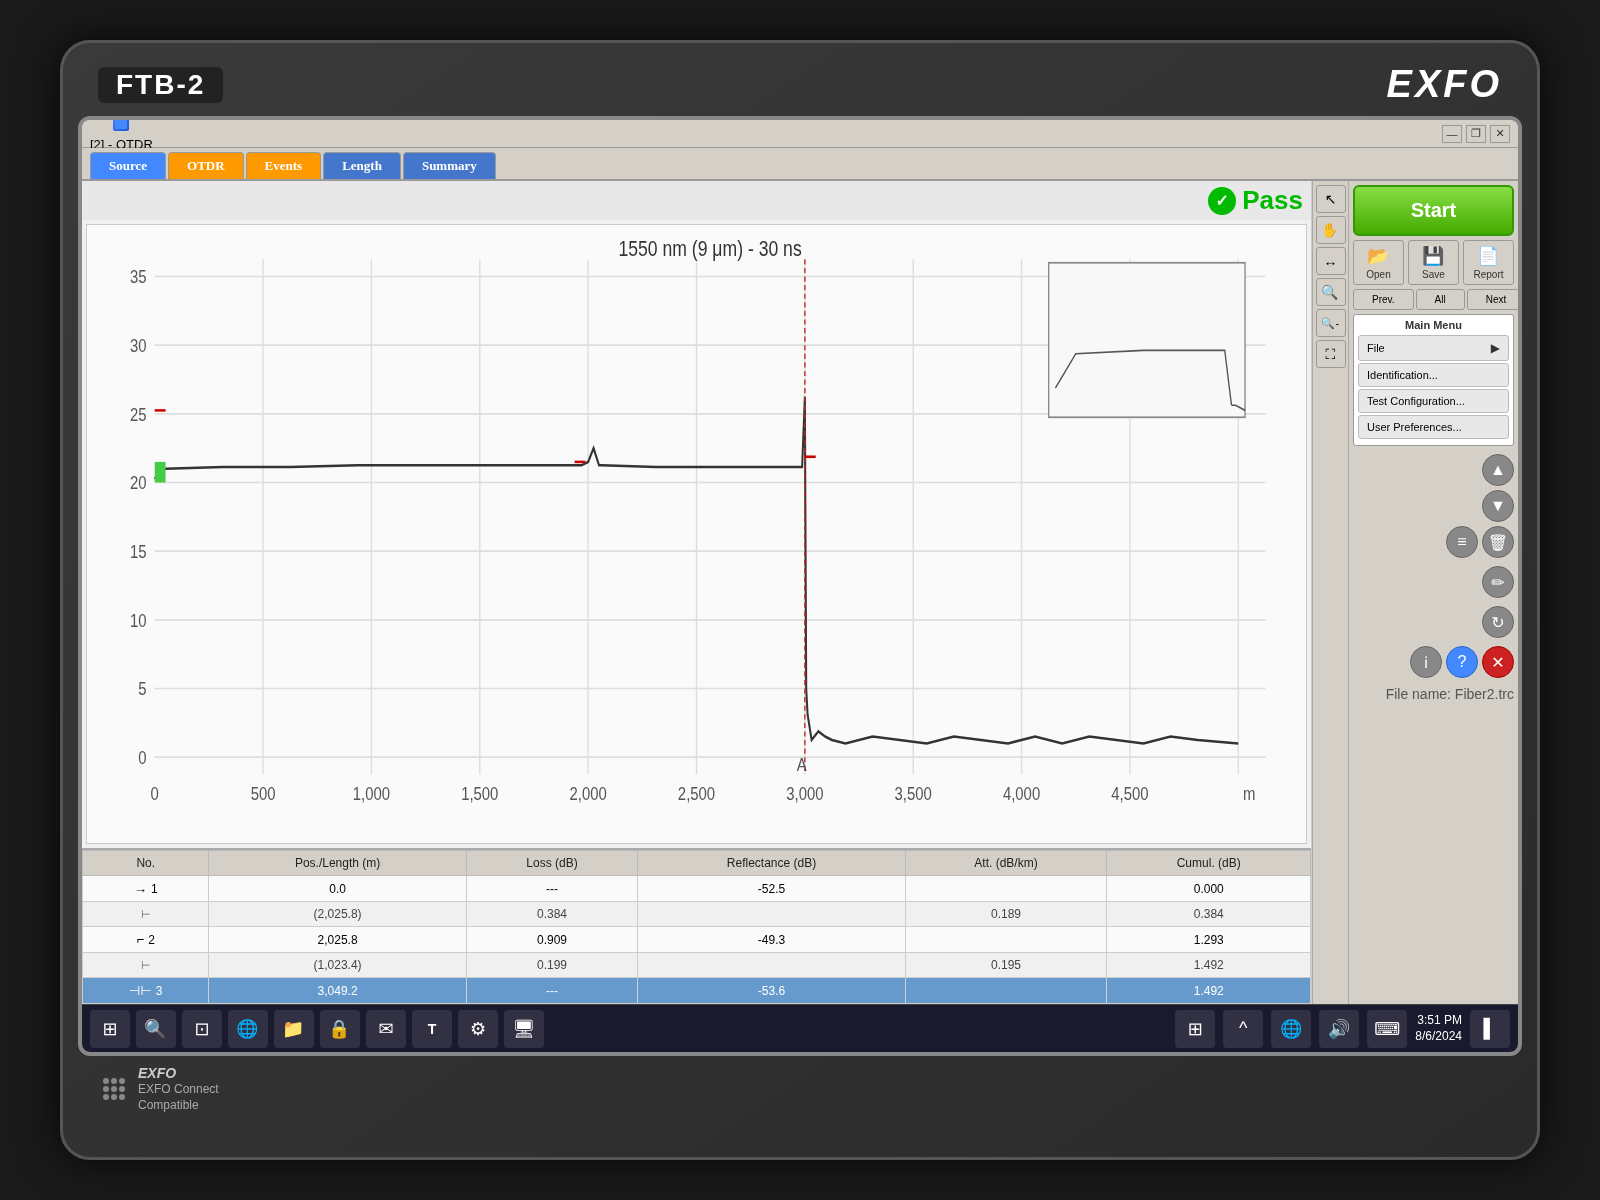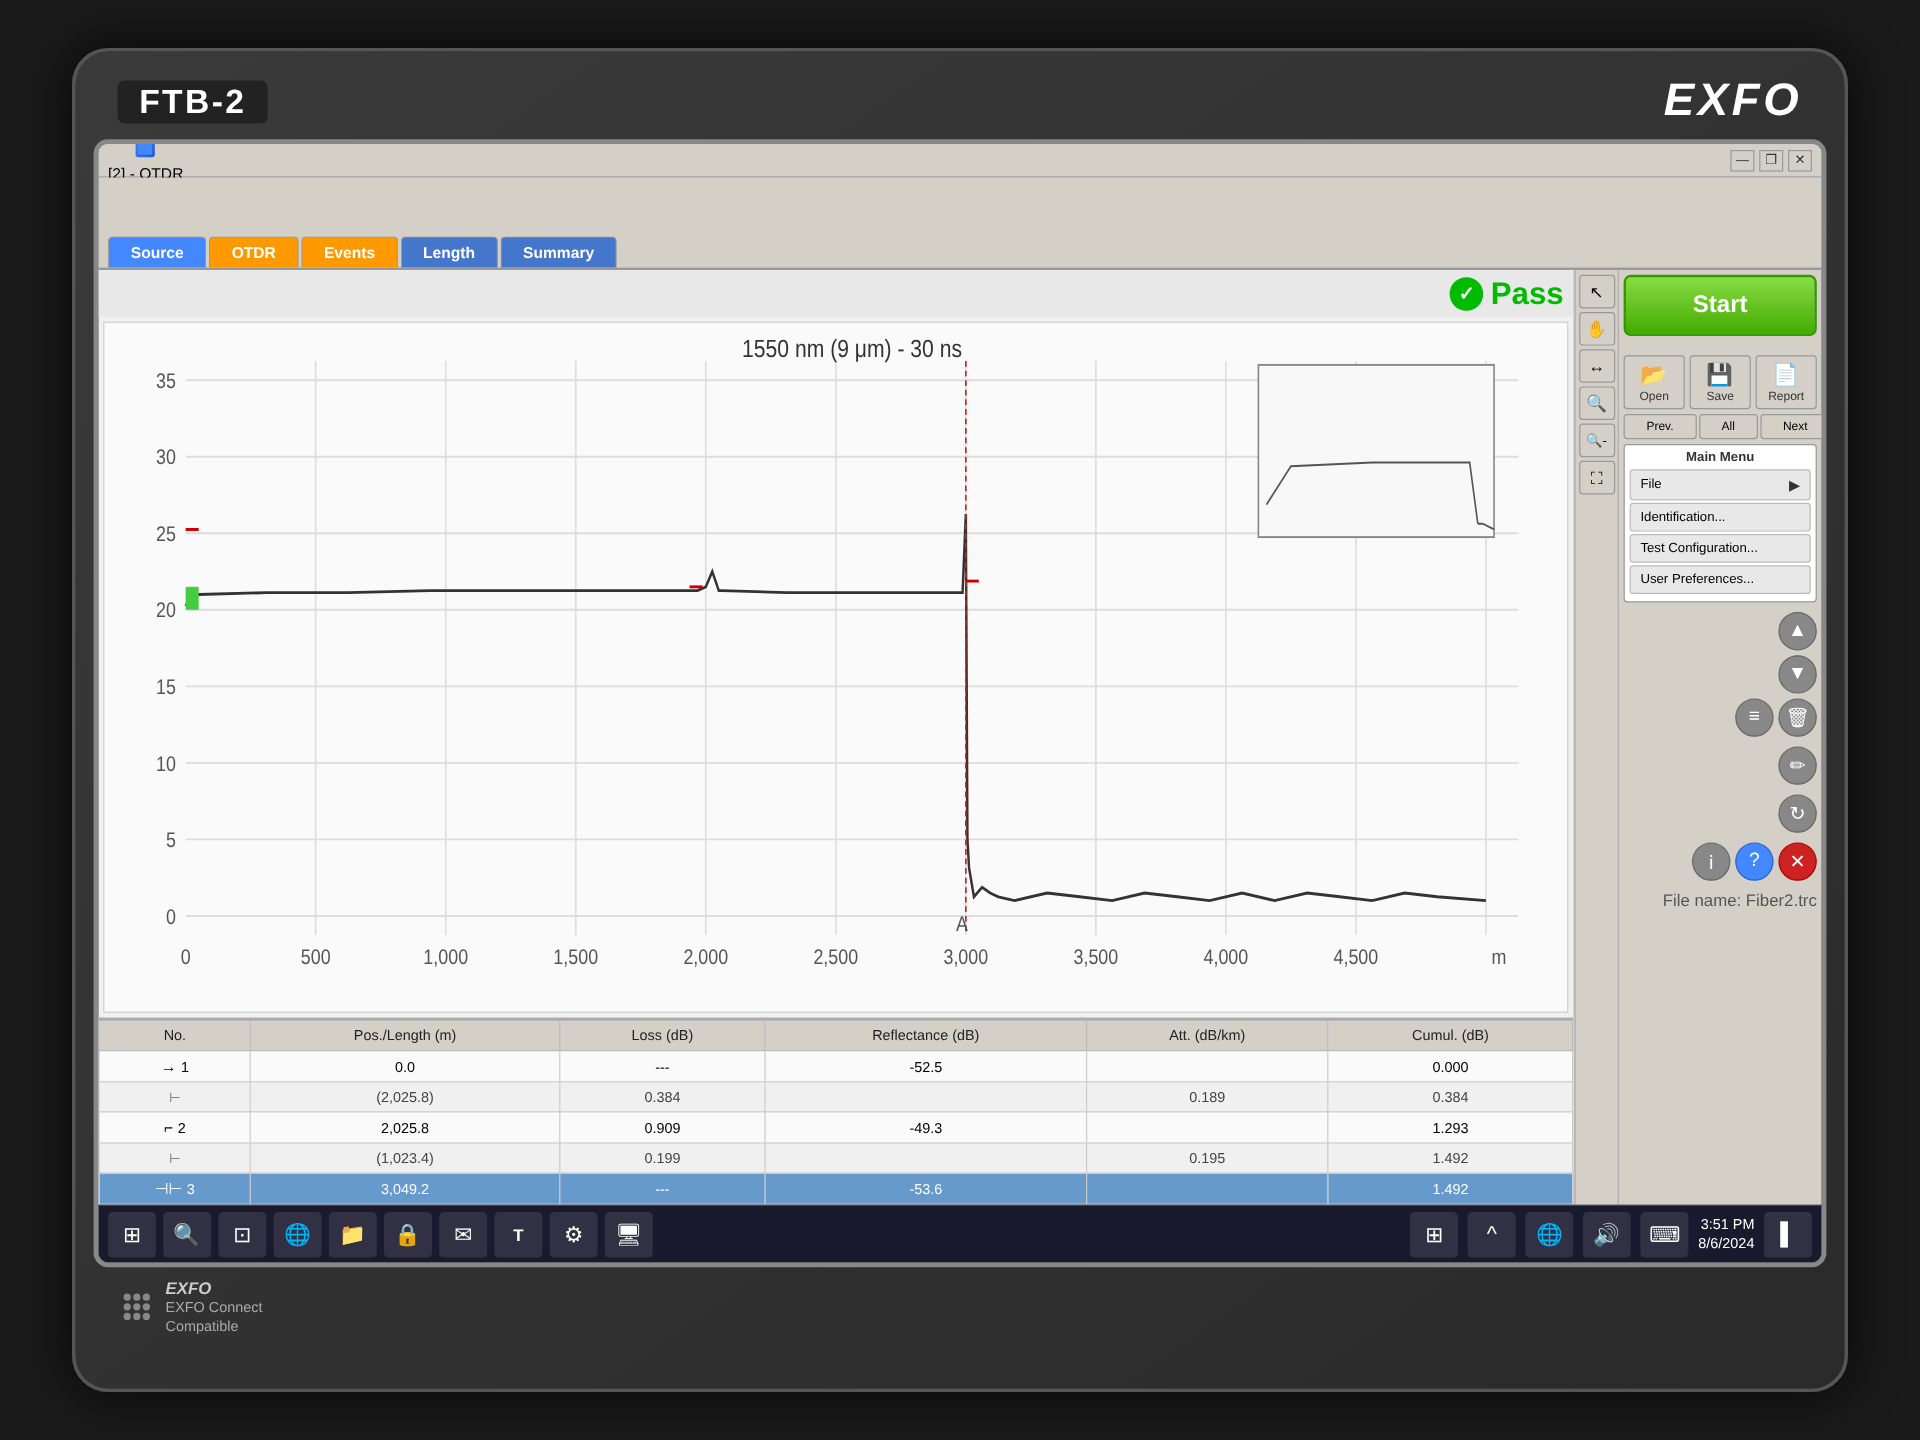--- a/index.html
+++ b/index.html
@@ -108,32 +108,33 @@
       color: #333;
     }
     
     .tab-bar {
       background: #d4d0c8;
       padding: 4px 8px 0;
       display: flex;
       align-items: flex-end;
       gap: 2px;
       border-bottom: 2px solid #999;
+      font-family: Liberation Serif, serif;
     }
     .tab {
       padding: 5px 18px;
       font-size: 13px;
       font-weight: bold;
       cursor: pointer;
       border-radius: 4px 4px 0 0;
       border: 1px solid #999;
       border-bottom: none;
     }
     .tab-source { background: #4488ff; color: white; }
-    .tab-otdr { background: #ff9900; color: white; margin-top: 45px; }
+    .tab-otdr { background: #ff9900; color: white; }
     .tab-events { background: #ff9900; color: white; }
     .tab-measure { background: #4477cc; color: white; }
     .tab-summary { background: #4477cc; color: white; }
     
     .main-content {
       display: flex;
       flex: 1;
       overflow: hidden;
     }
     
@@ -200,21 +201,21 @@
     .start-btn {
       background: linear-gradient(180deg, #88dd44, #44aa00);
       color: white;
       font-size: 20px;
       font-weight: bold;
       text-align: center;
       padding: 12px;
       border-radius: 6px;
       cursor: pointer;
       border: 2px solid #339900;
-      margin-bottom: 12px;
+      margin-bottom: 0;
     }
     .nav-row {
       display: flex;
       gap: 2px;
     }
     .nav-btn {
       flex: 1;
       padding: 4px 18px;
       background: #d4d0c8;
       border: 1px solid #999;

